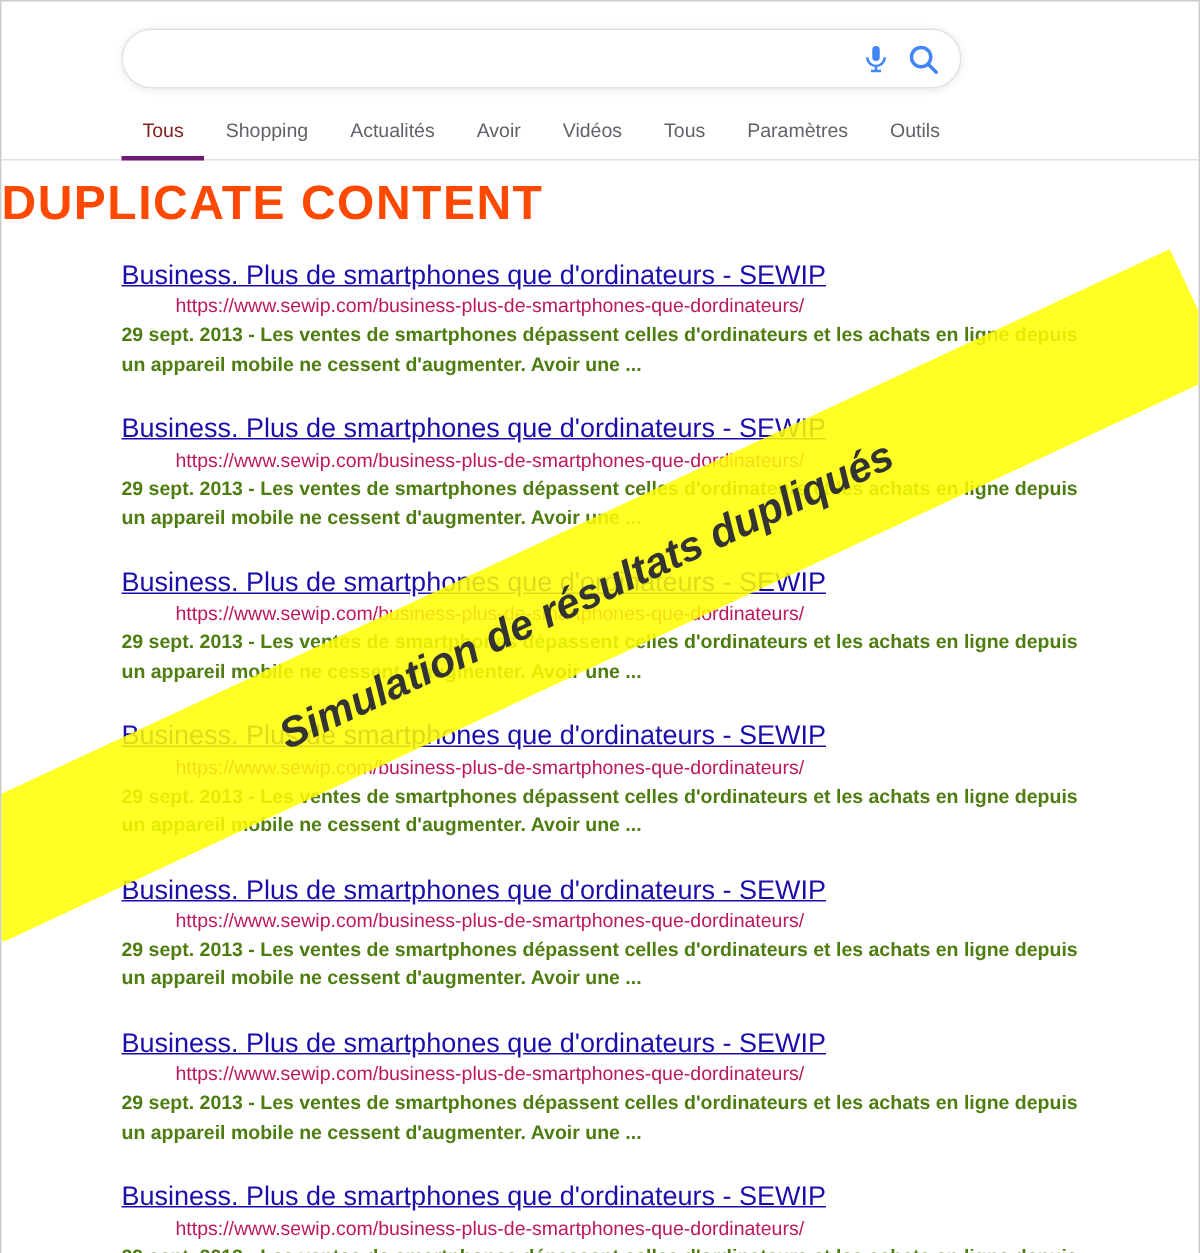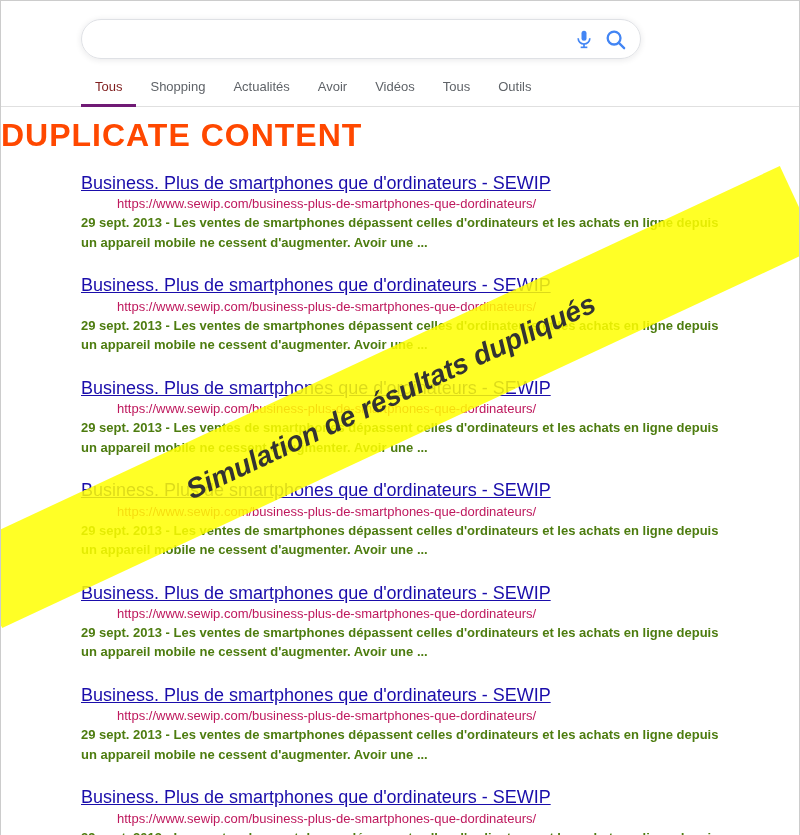--- a/index.html
+++ b/index.html
@@ -176,20 +176,21 @@
   </div>
 </div>
 
 <div class="nav-tabs">
   <div class="nav-tab active">Tous</div>
   <div class="nav-tab">Shopping</div>
   <div class="nav-tab">Actualités</div>
   <div class="nav-tab">Avoir</div>
   <div class="nav-tab">Vidéos</div>
   <div class="nav-tab">Tous</div>
+  <div class="nav-tab">Paramètres</div>
   <div class="nav-tab">Outils</div>
 </div>
 
 <div class="duplicate-header">DUPLICATE CONTENT</div>
 
 <div class="results-container">
 
   <div class="diagonal-banner">
     <span class="diagonal-banner-text">Simulation de résultats dupliqués</span>
   </div>

